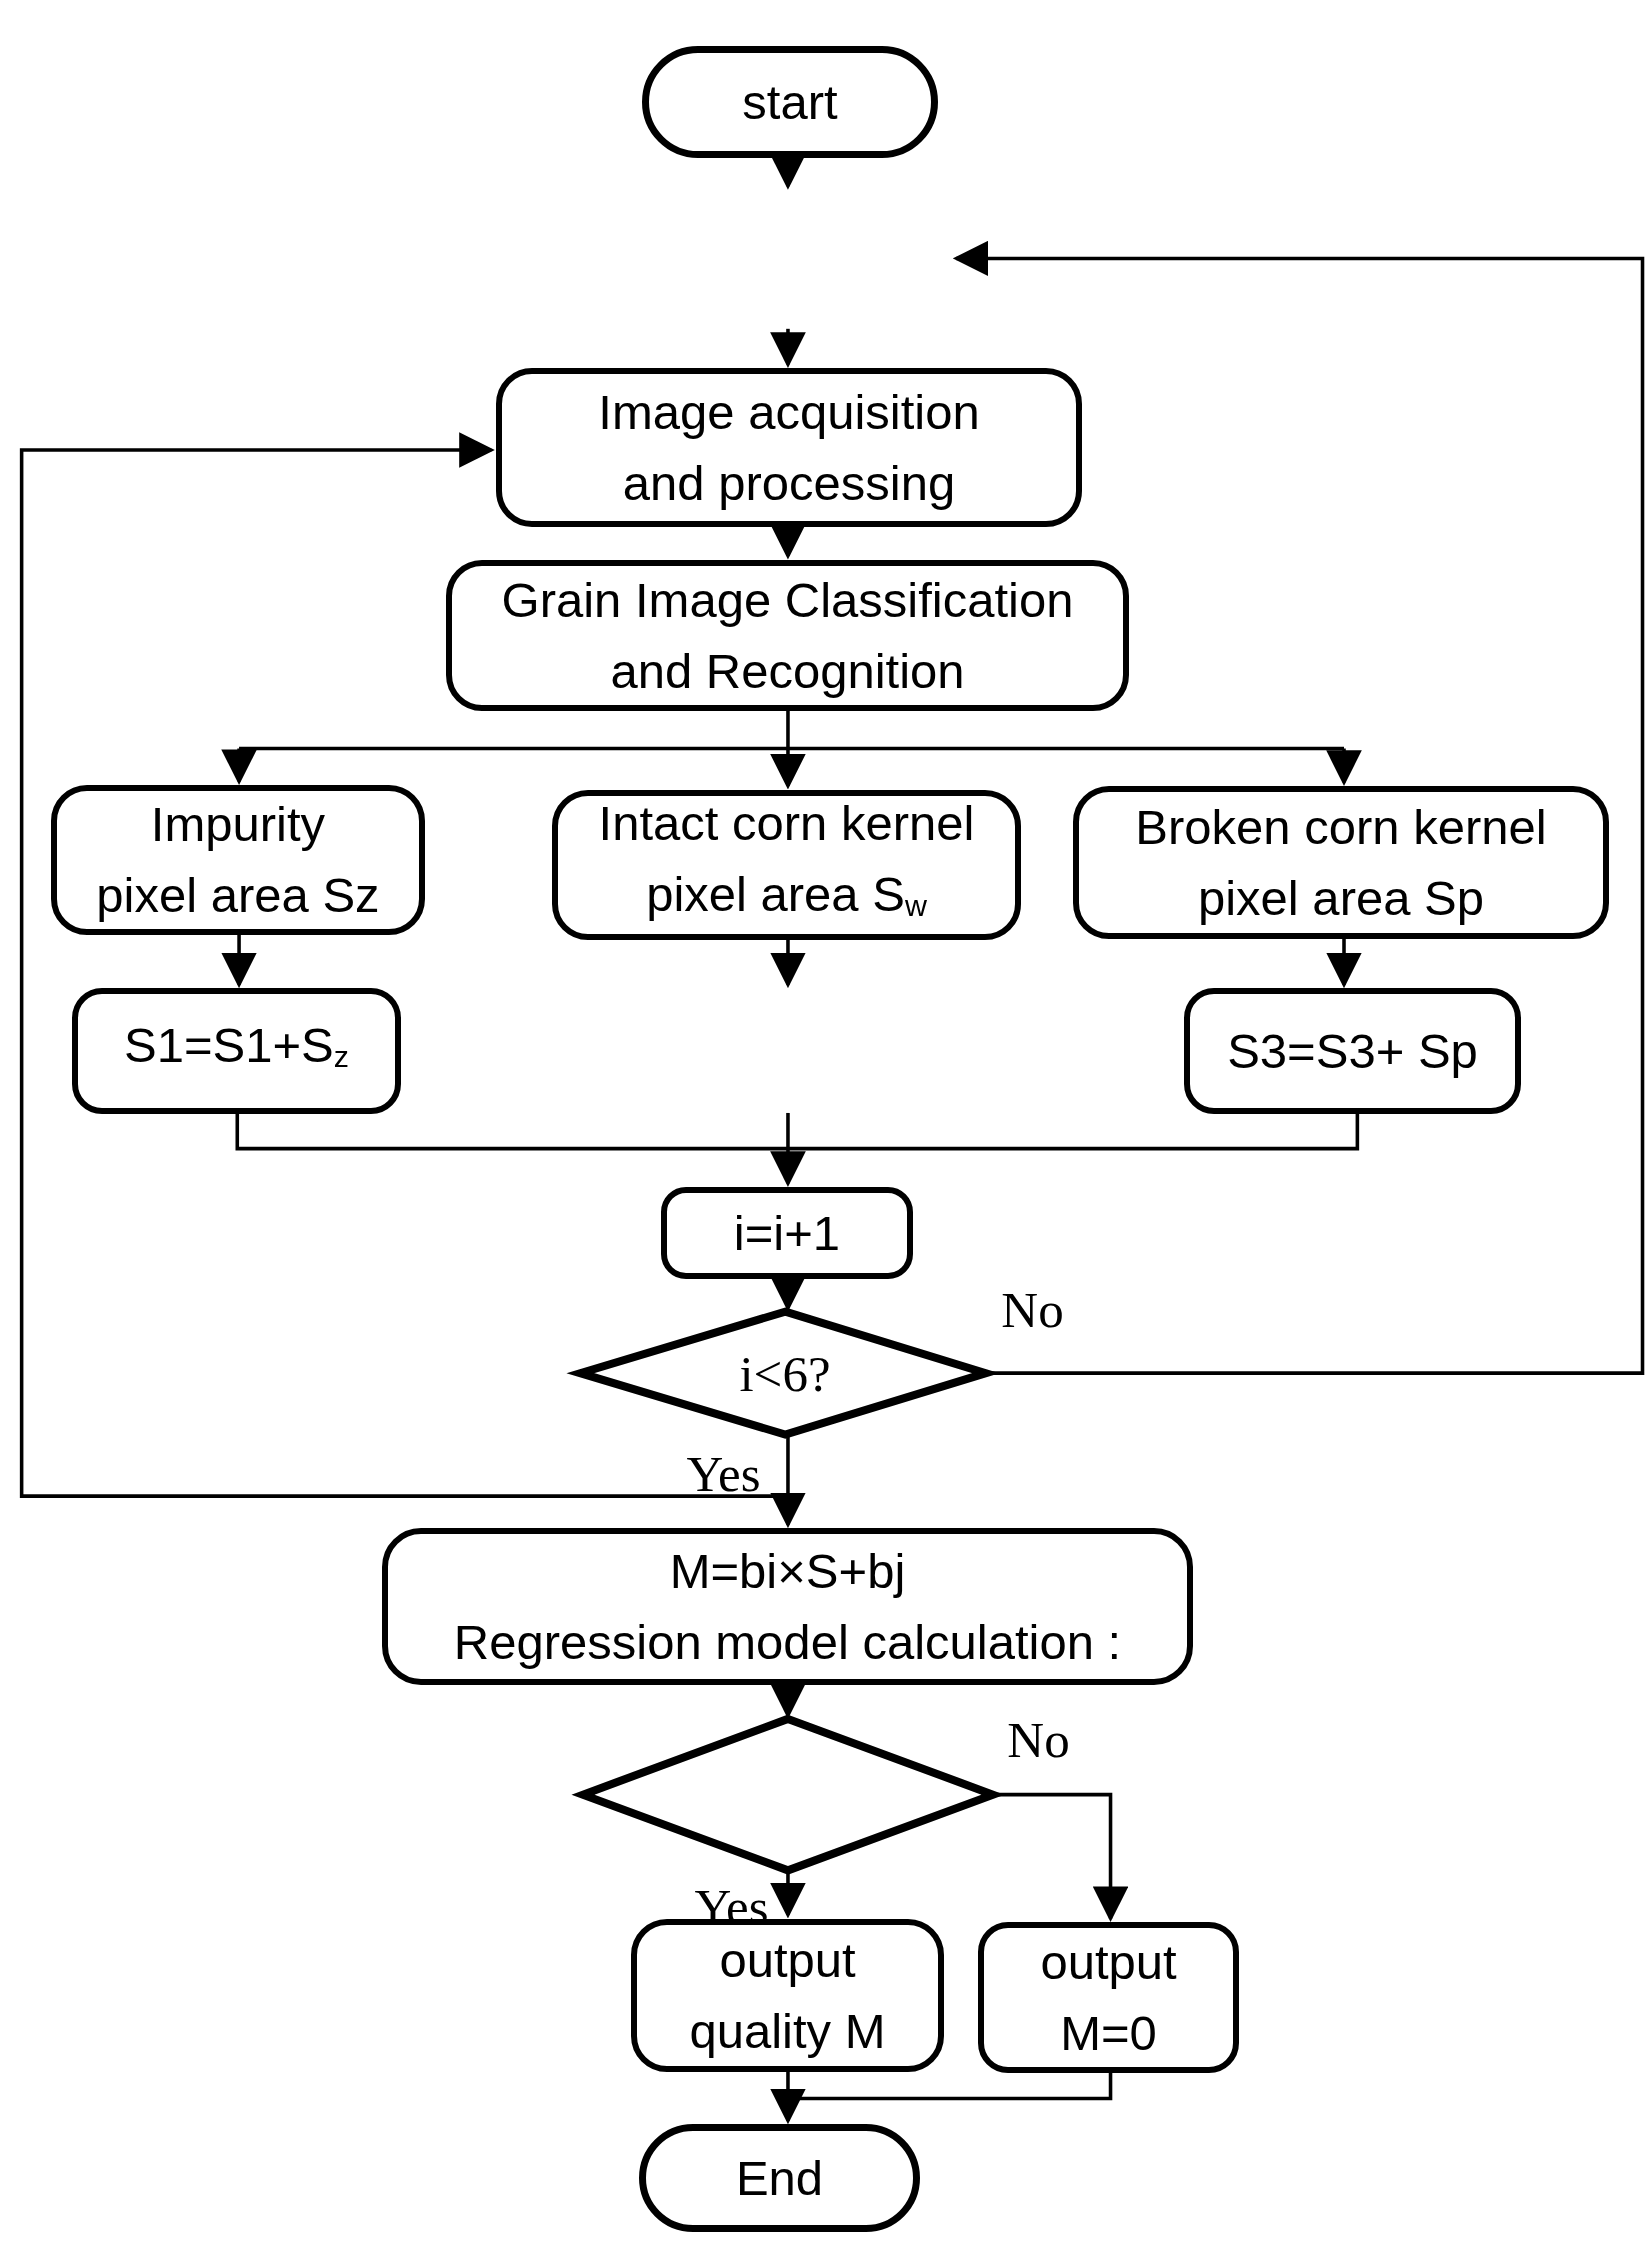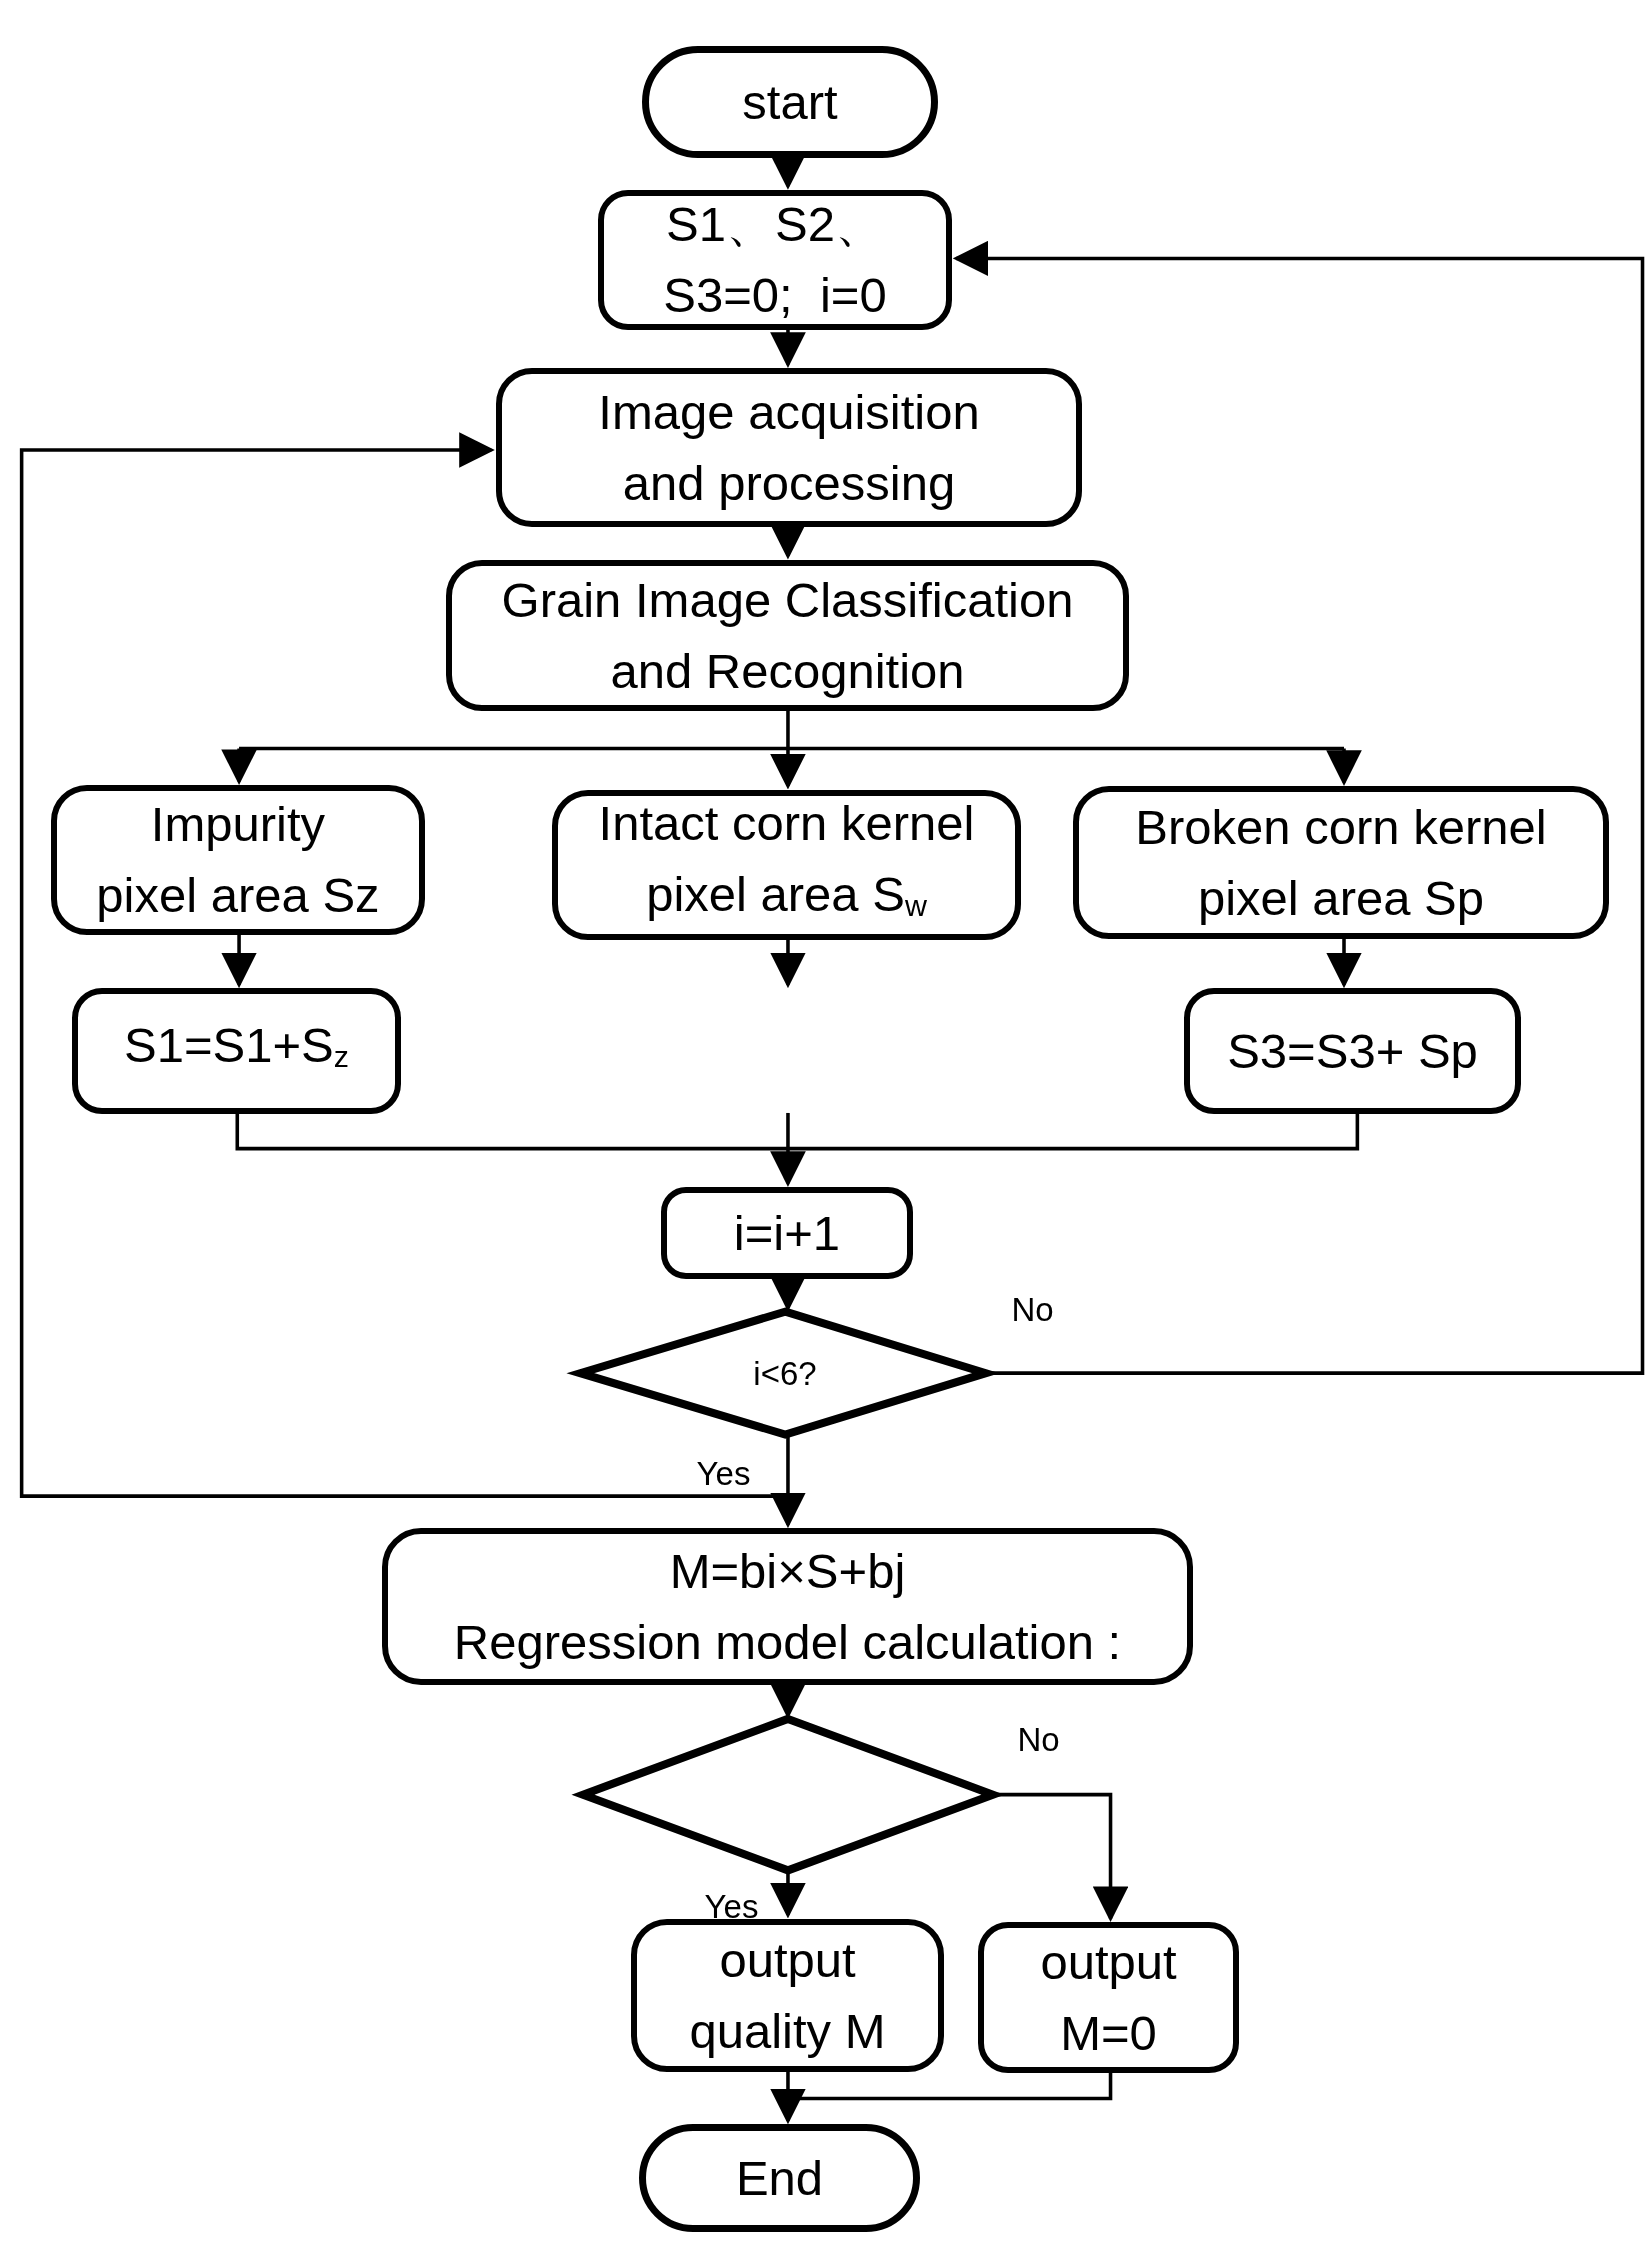--- a/index.html
+++ b/index.html
@@ -28,23 +28,24 @@
     z-index:2;
   }
   .terminator{border-radius:56px;border-width:7.1px;}
   .line{white-space:pre;}
   .sub{font-size:0.62em;vertical-align:-0.18em;}
   .float-label{
     position:absolute;
     display:flex;
     justify-content:center;
     align-items:center;
-    font-size:33px;
+    font-size:51px;
     z-index:3;
     background:transparent;
+    font-family:Liberation Serif, serif;
   }
 </style>
 </head>
 <body>
 
 <div id="canvas">
 
   <svg id="wires" viewBox="0 0 1850 2534">
     <defs>
       <marker id="arrow" viewBox="0 0 10 10" refX="9" refY="5" markerWidth="10" markerHeight="10" orient="auto-start-reverse">
@@ -90,24 +91,20 @@
     <path d="M1114,2014 H1246 V2153" stroke="#000" stroke-width="4" fill="none" marker-end="url(#arrow)"></path>
 
     <path d="M1246,2325 V2355 H884" stroke="#000" stroke-width="4" fill="none"></path>
     <path d="M884,2324 V2380" stroke="#000" stroke-width="4" fill="none" marker-end="url(#arrow)"></path>
   </svg>
 
   <div class="node terminator" style="left:642px;top:46px;width:296px;height:112px">
     <div class="line">start</div>
   </div>
 
-  <div class="node" style="left:598px;top:190px;width:354px;height:140px;border-radius:30px">
-    <div class="line">S1、S2、</div>
-    <div class="line">S3=0;  i=0</div>
-  </div>
 
   <div class="node" style="left:496px;top:368px;width:586px;height:159px">
     <div class="line">Image acquisition</div>
     <div class="line">and processing</div>
   </div>
 
   <div class="node" style="left:446px;top:560px;width:683px;height:151px">
     <div class="line">Grain Image Classification</div>
     <div class="line">and Recognition</div>
   </div>

